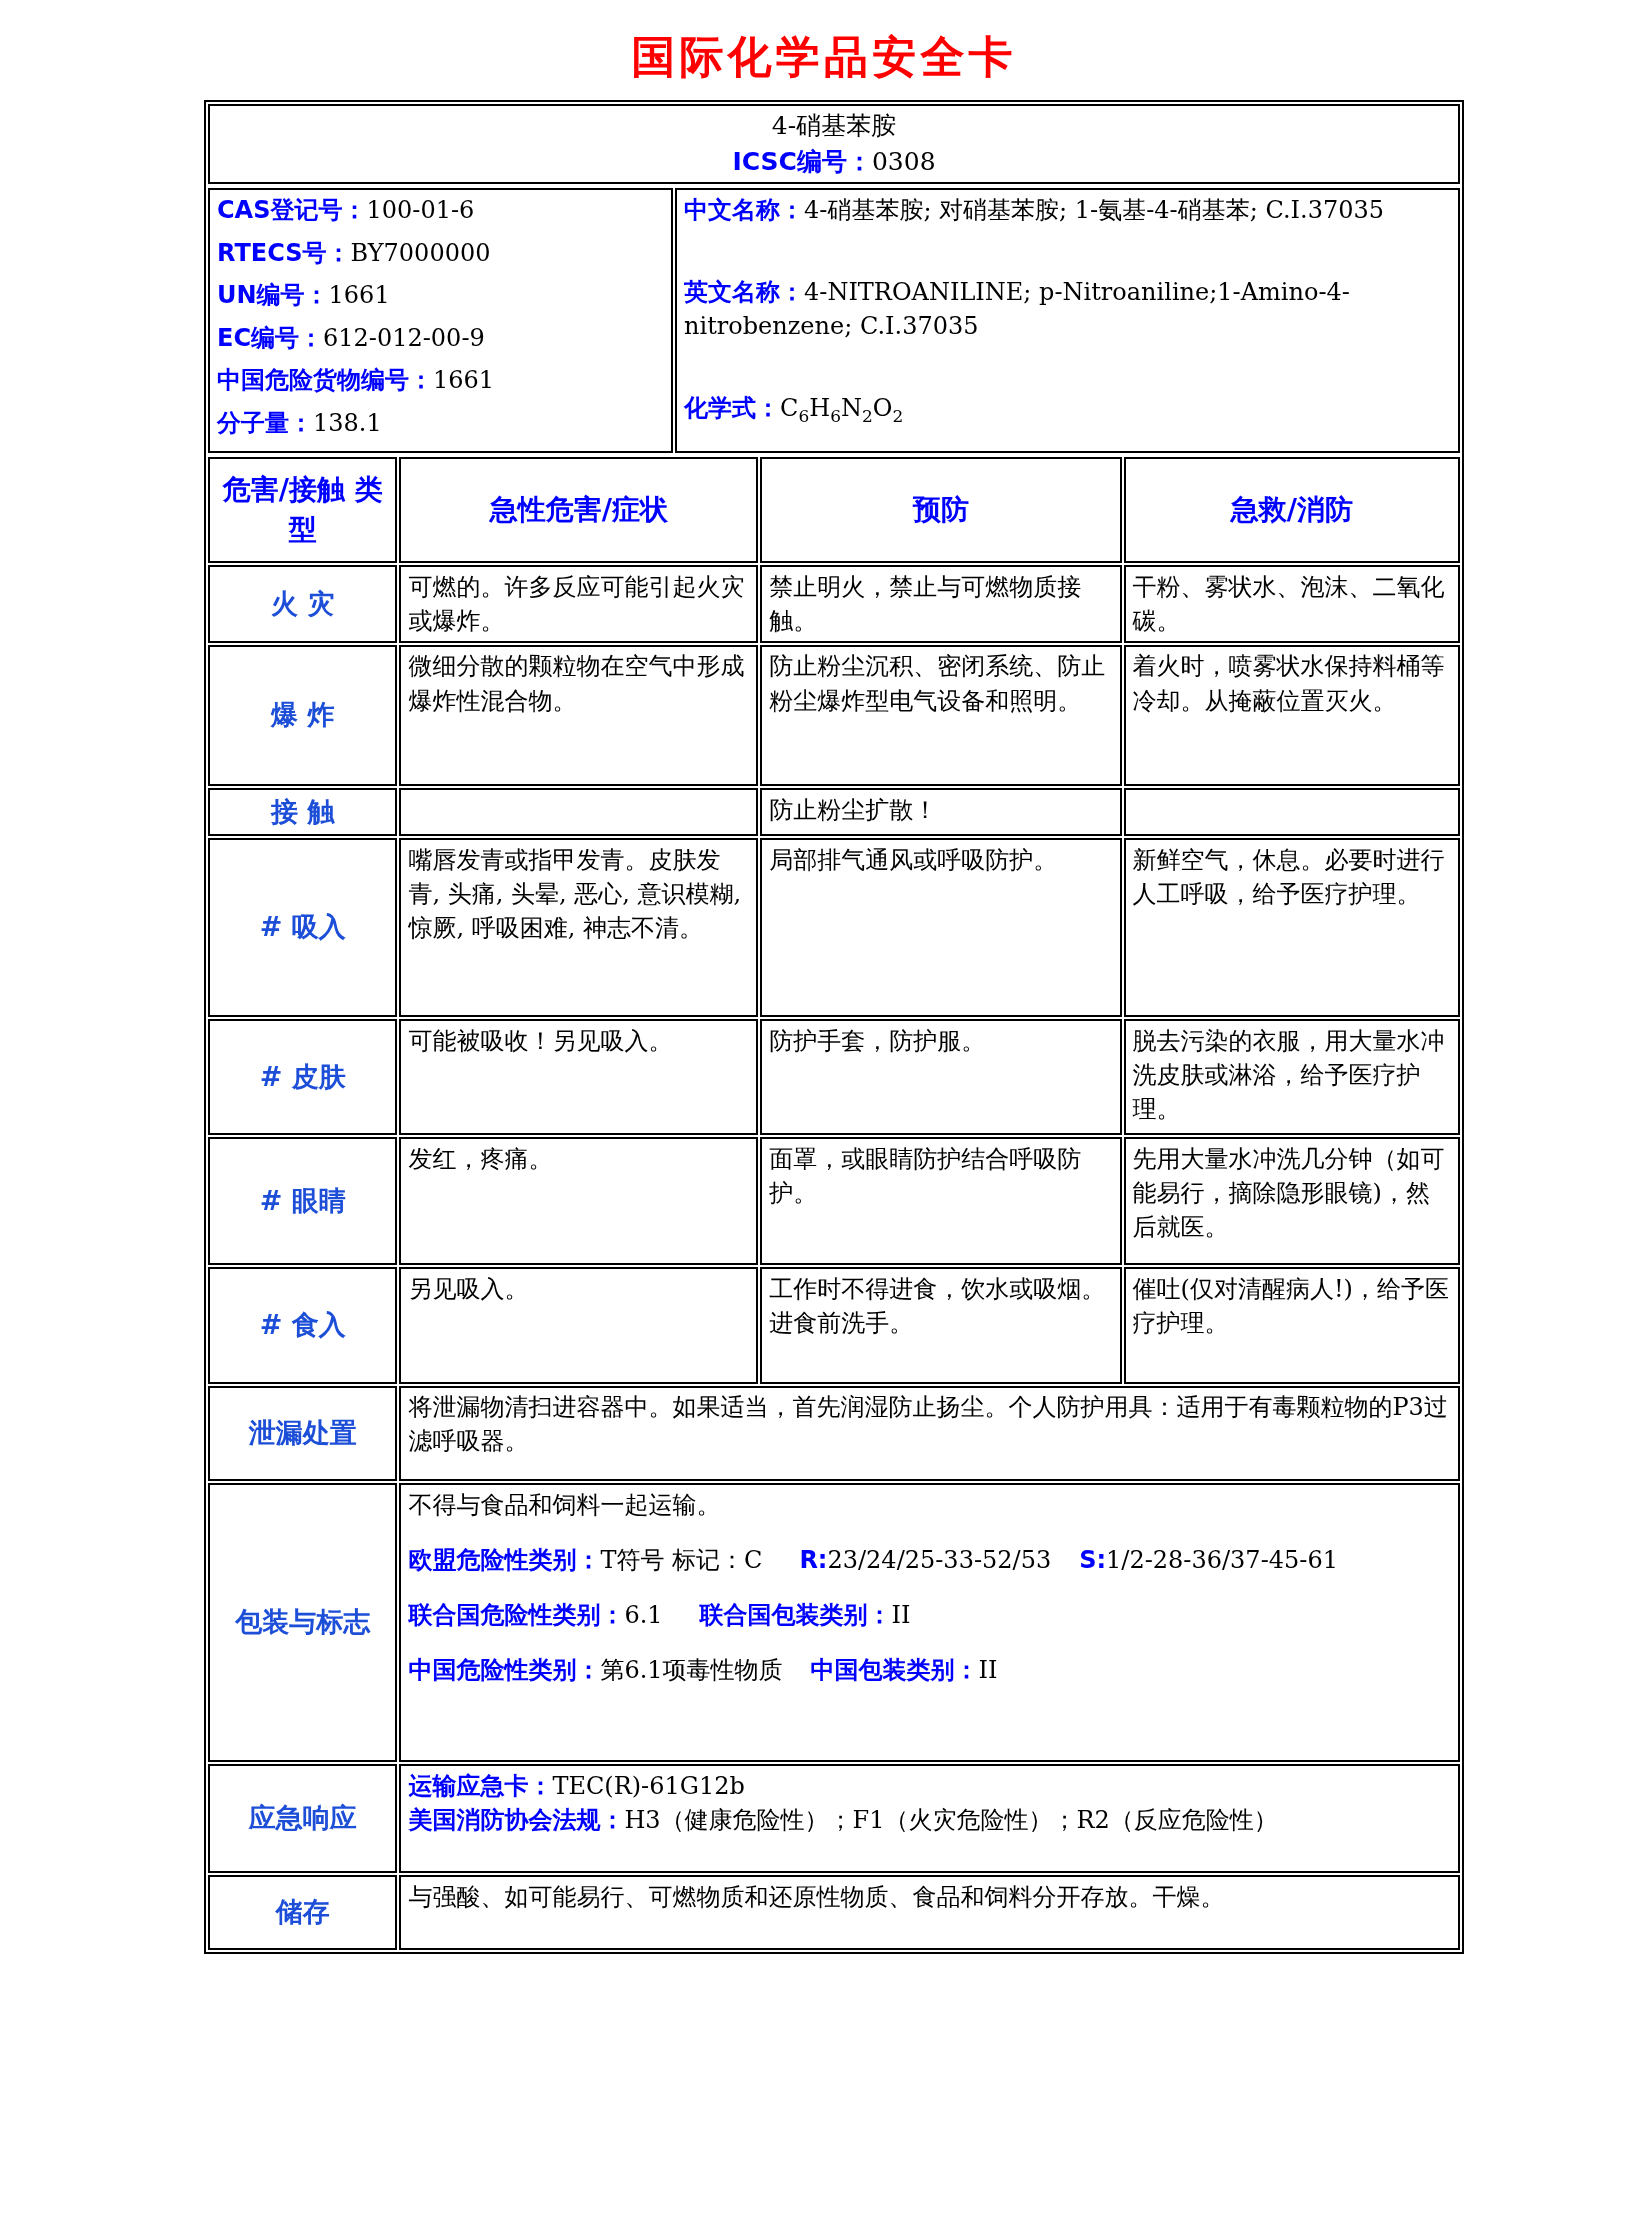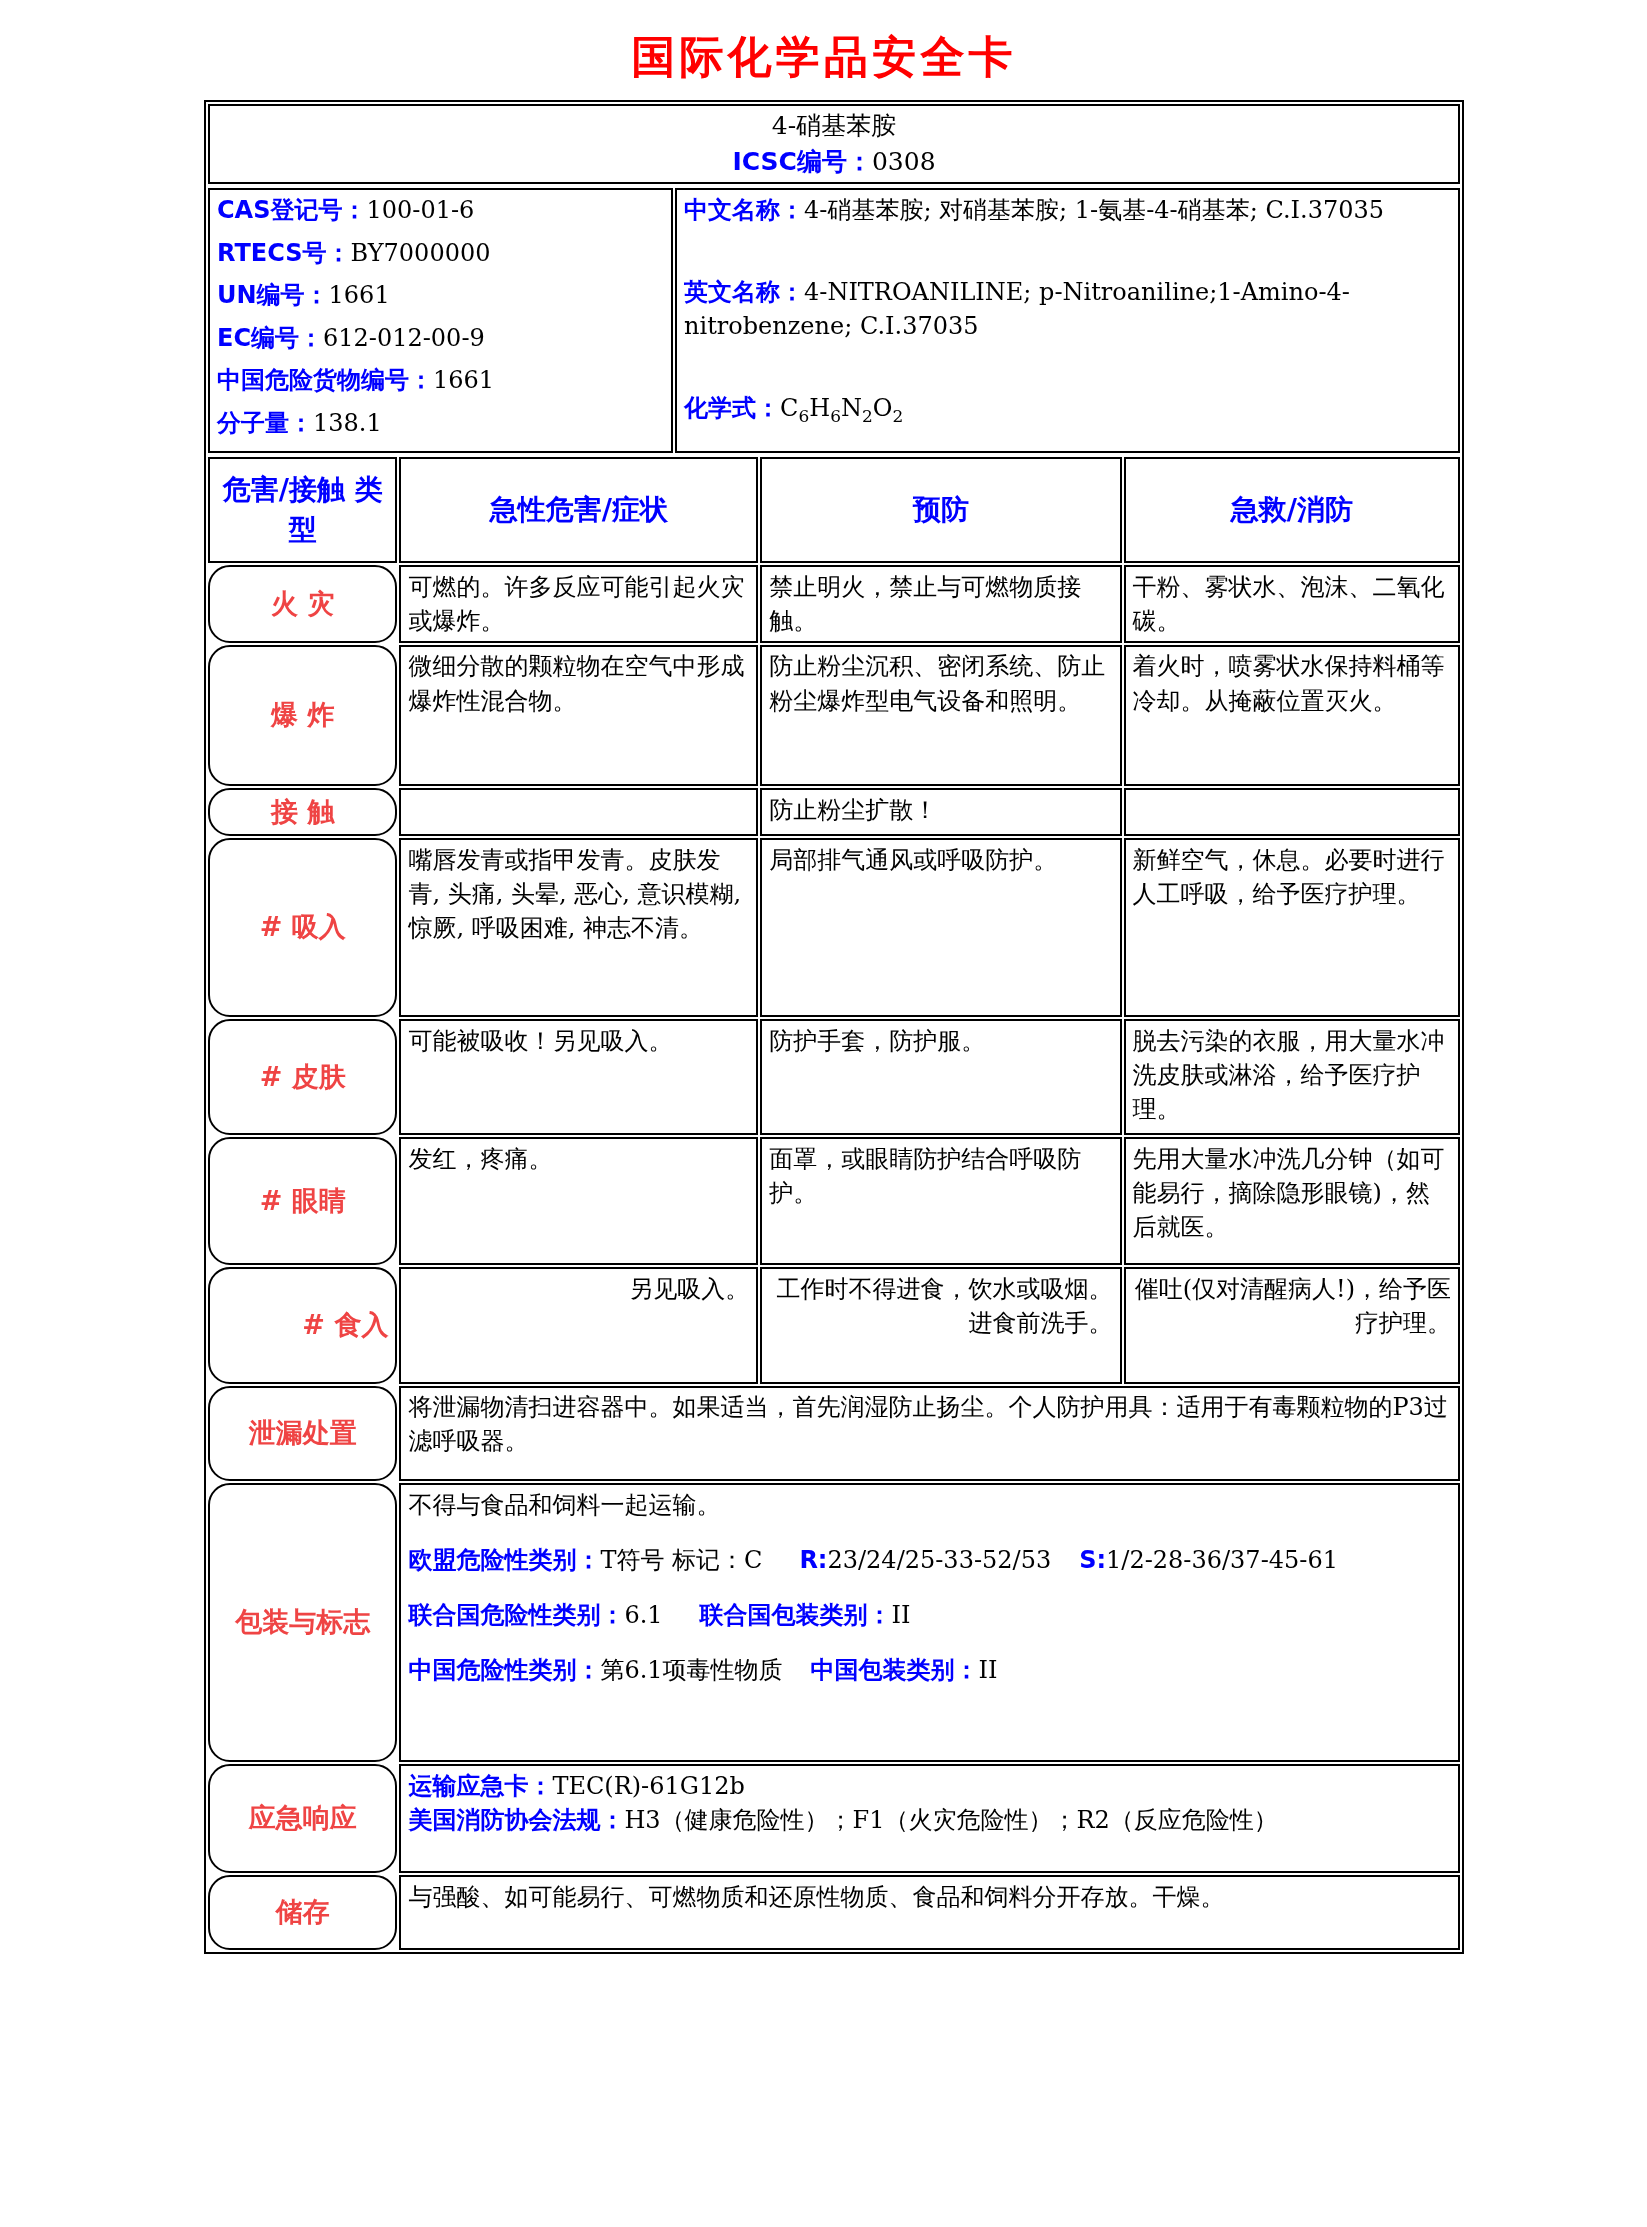--- a/index.html
+++ b/index.html
@@ -69,33 +69,32 @@
     text-align: center;
     color: #0000ff;
     font-family: "DejaVu Sans", sans-serif;
     font-weight: bold;
     font-size: 28px;
     line-height: 1.5;
   }
   .rowlbl {
     vertical-align: middle !important;
     text-align: center;
-    color: #ef4444;
+    color: #1d4ed8;
     font-family: "DejaVu Sans", sans-serif;
     font-weight: bold;
     font-size: 27px;
-    border-radius: 22px;
   }
   .h-fire  td { height: 65px; }
   .h-expl  td { height: 132px; }
   .h-cont  td { height: 31px; }
   .h-inh   td { height: 169px; }
   .h-skin  td { height: 107px; }
   .h-eye   td { height: 118px; }
-  .h-ing   td { height: 107px; text-align: right; }
+  .h-ing   td { height: 107px; }
   .h-spill td { height: 86px; }
   .h-pack  td { height: 269px; }
   .h-emerg td { height: 100px; }
   .h-stor  td { height: 65px; }
   .pack-line { margin-bottom: 21px; }
   .pack-line:last-child { margin-bottom: 0; }
   .gap-lg { display: inline-block; width: 37px; }
   .gap-md { display: inline-block; width: 28px; }
   sub { font-size: 17px; }
 </style>

